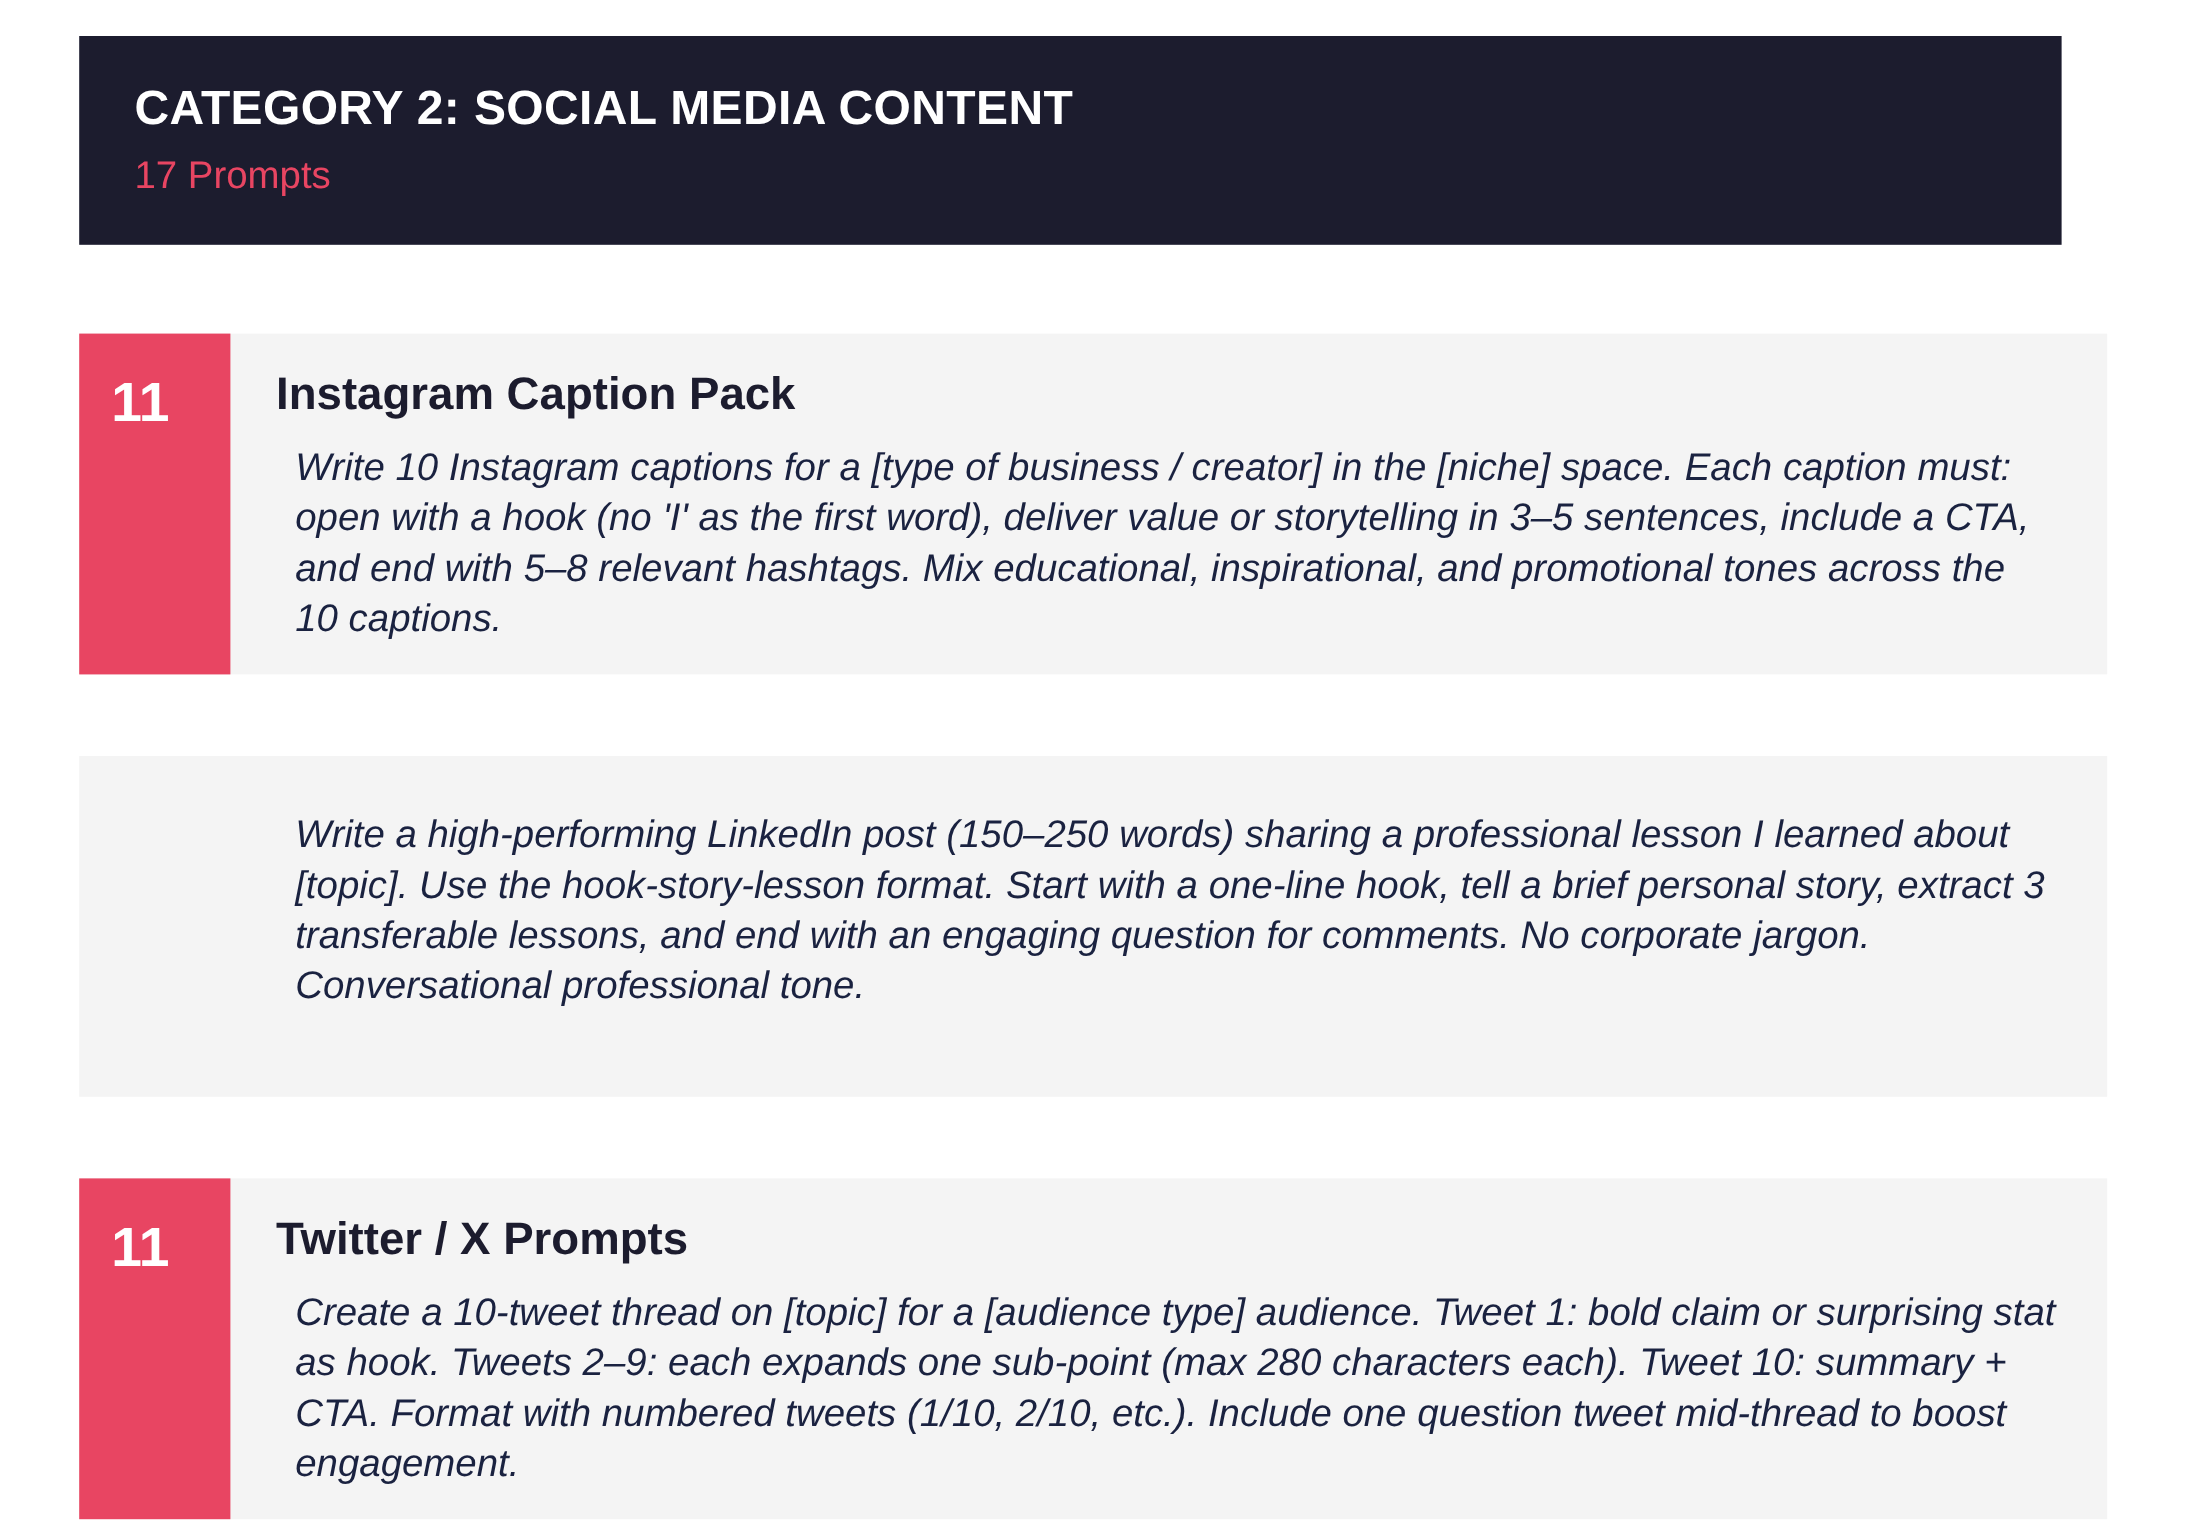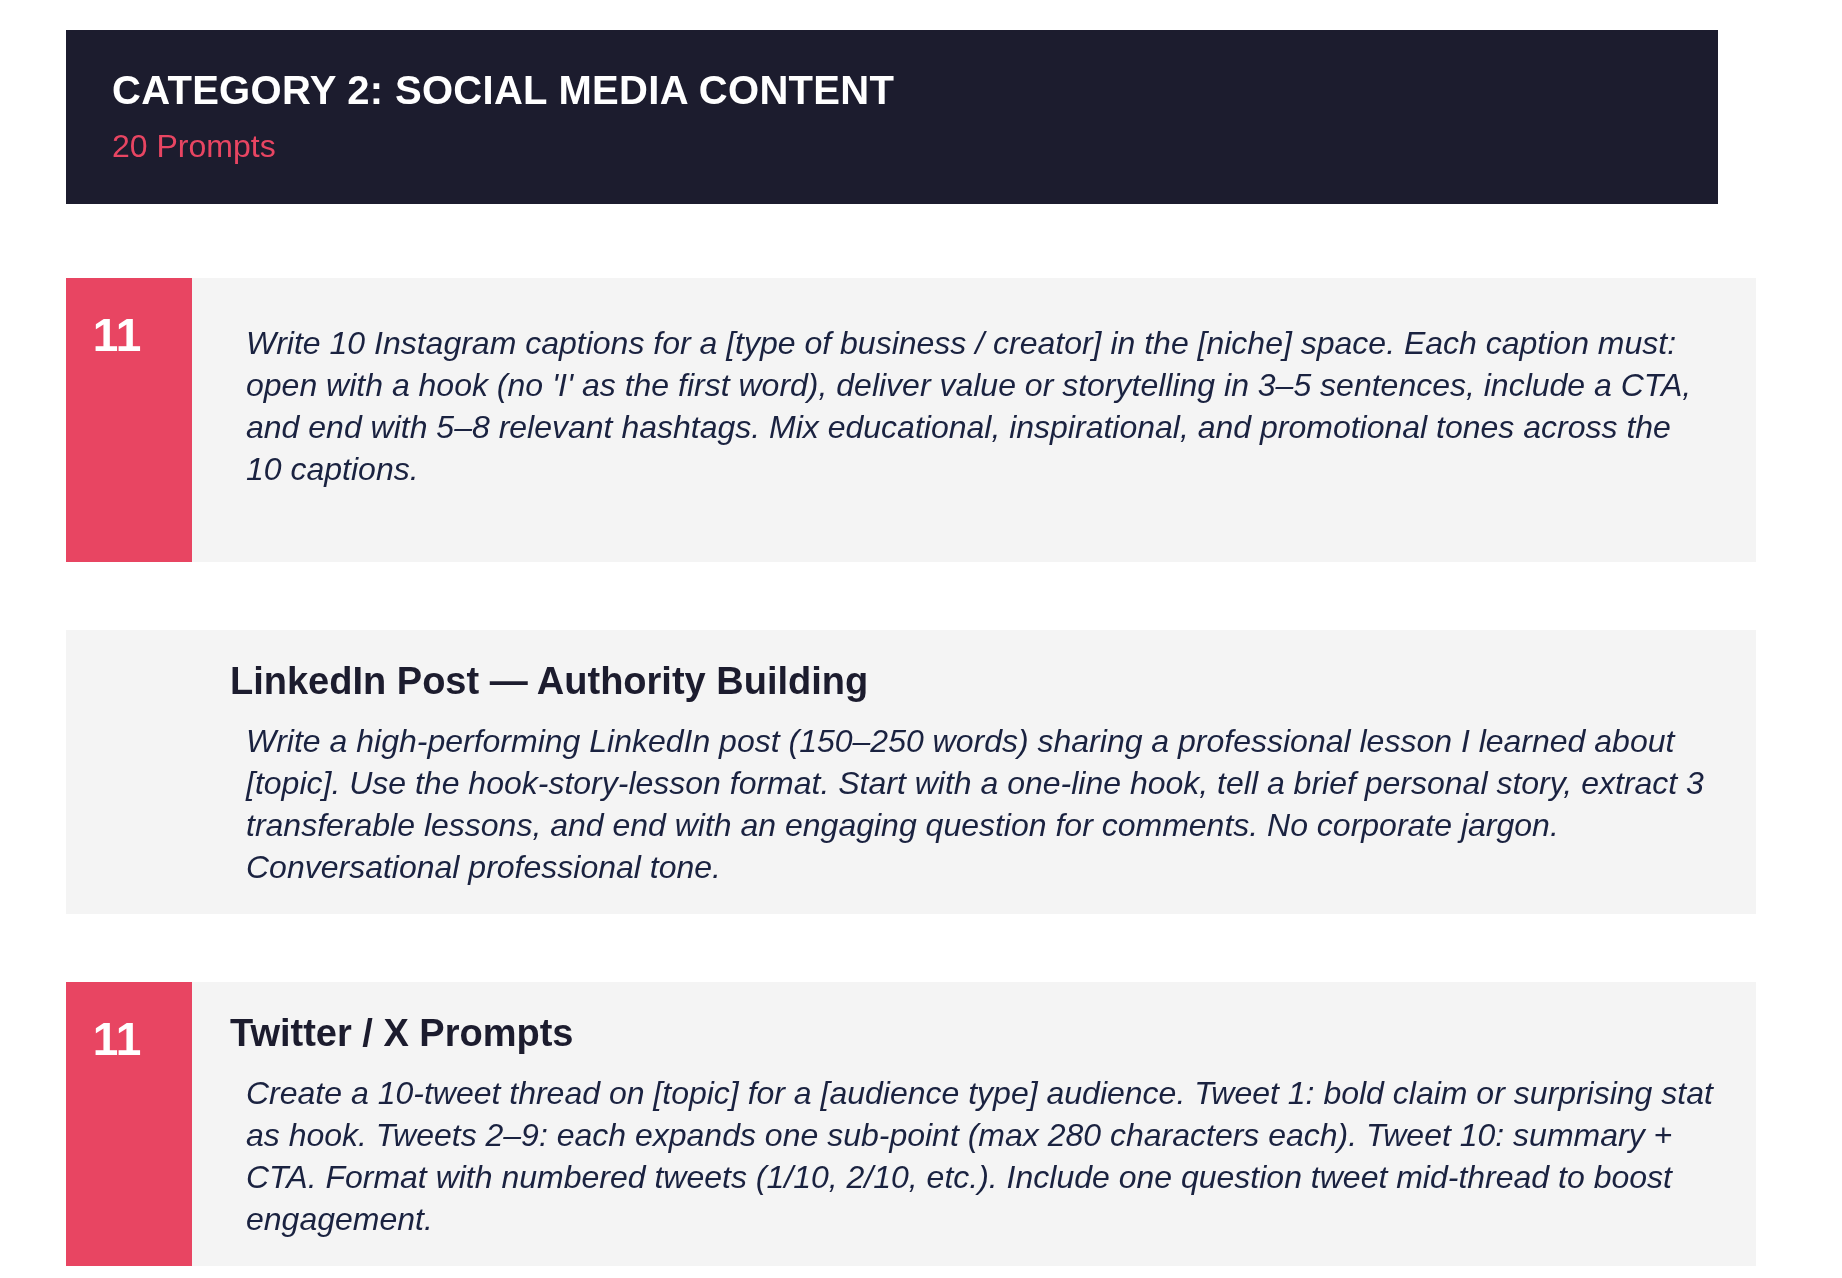--- a/index.html
+++ b/index.html
@@ -86,35 +86,35 @@
       color: #1a2240;
       line-height: 42px;
       margin: 16px;
     }
   </style>
 </head>
 <body>
 
 <div class="category-header">
   <div class="category-title">CATEGORY 2: SOCIAL MEDIA CONTENT</div>
-  <div class="category-subtitle">20 Prompts</div>
+  <div class="category-subtitle">17 Prompts</div>
 </div>
 
 <div class="prompt-card" style="top:278px;">
   <div class="prompt-number-col">
     <div class="prompt-number">11</div>
   </div>
   <div class="prompt-content">
+    <div class="prompt-title">Instagram Caption Pack</div>
     <p class="prompt-body">Write 10 Instagram captions for a [type of business / creator] in the [niche] space. Each caption must: open with a hook (no 'I' as the first word), deliver value or storytelling in 3–5 sentences, include a CTA, and end with 5–8 relevant hashtags. Mix educational, inspirational, and promotional tones across the 10 captions.</p>
   </div>
 </div>
 
 <div class="prompt-card" style="top:630px;">
   <div class="prompt-content">
-    <div class="prompt-title">LinkedIn Post — Authority Building</div>
     <p class="prompt-body">Write a high-performing LinkedIn post (150–250 words) sharing a professional lesson I learned about [topic]. Use the hook-story-lesson format. Start with a one-line hook, tell a brief personal story, extract 3 transferable lessons, and end with an engaging question for comments. No corporate jargon. Conversational professional tone.</p>
   </div>
 </div>
 
 <div class="prompt-card" style="top:982px;">
   <div class="prompt-number-col">
     <div class="prompt-number">11</div>
   </div>
   <div class="prompt-content">
     <div class="prompt-title">Twitter / X Prompts</div>

